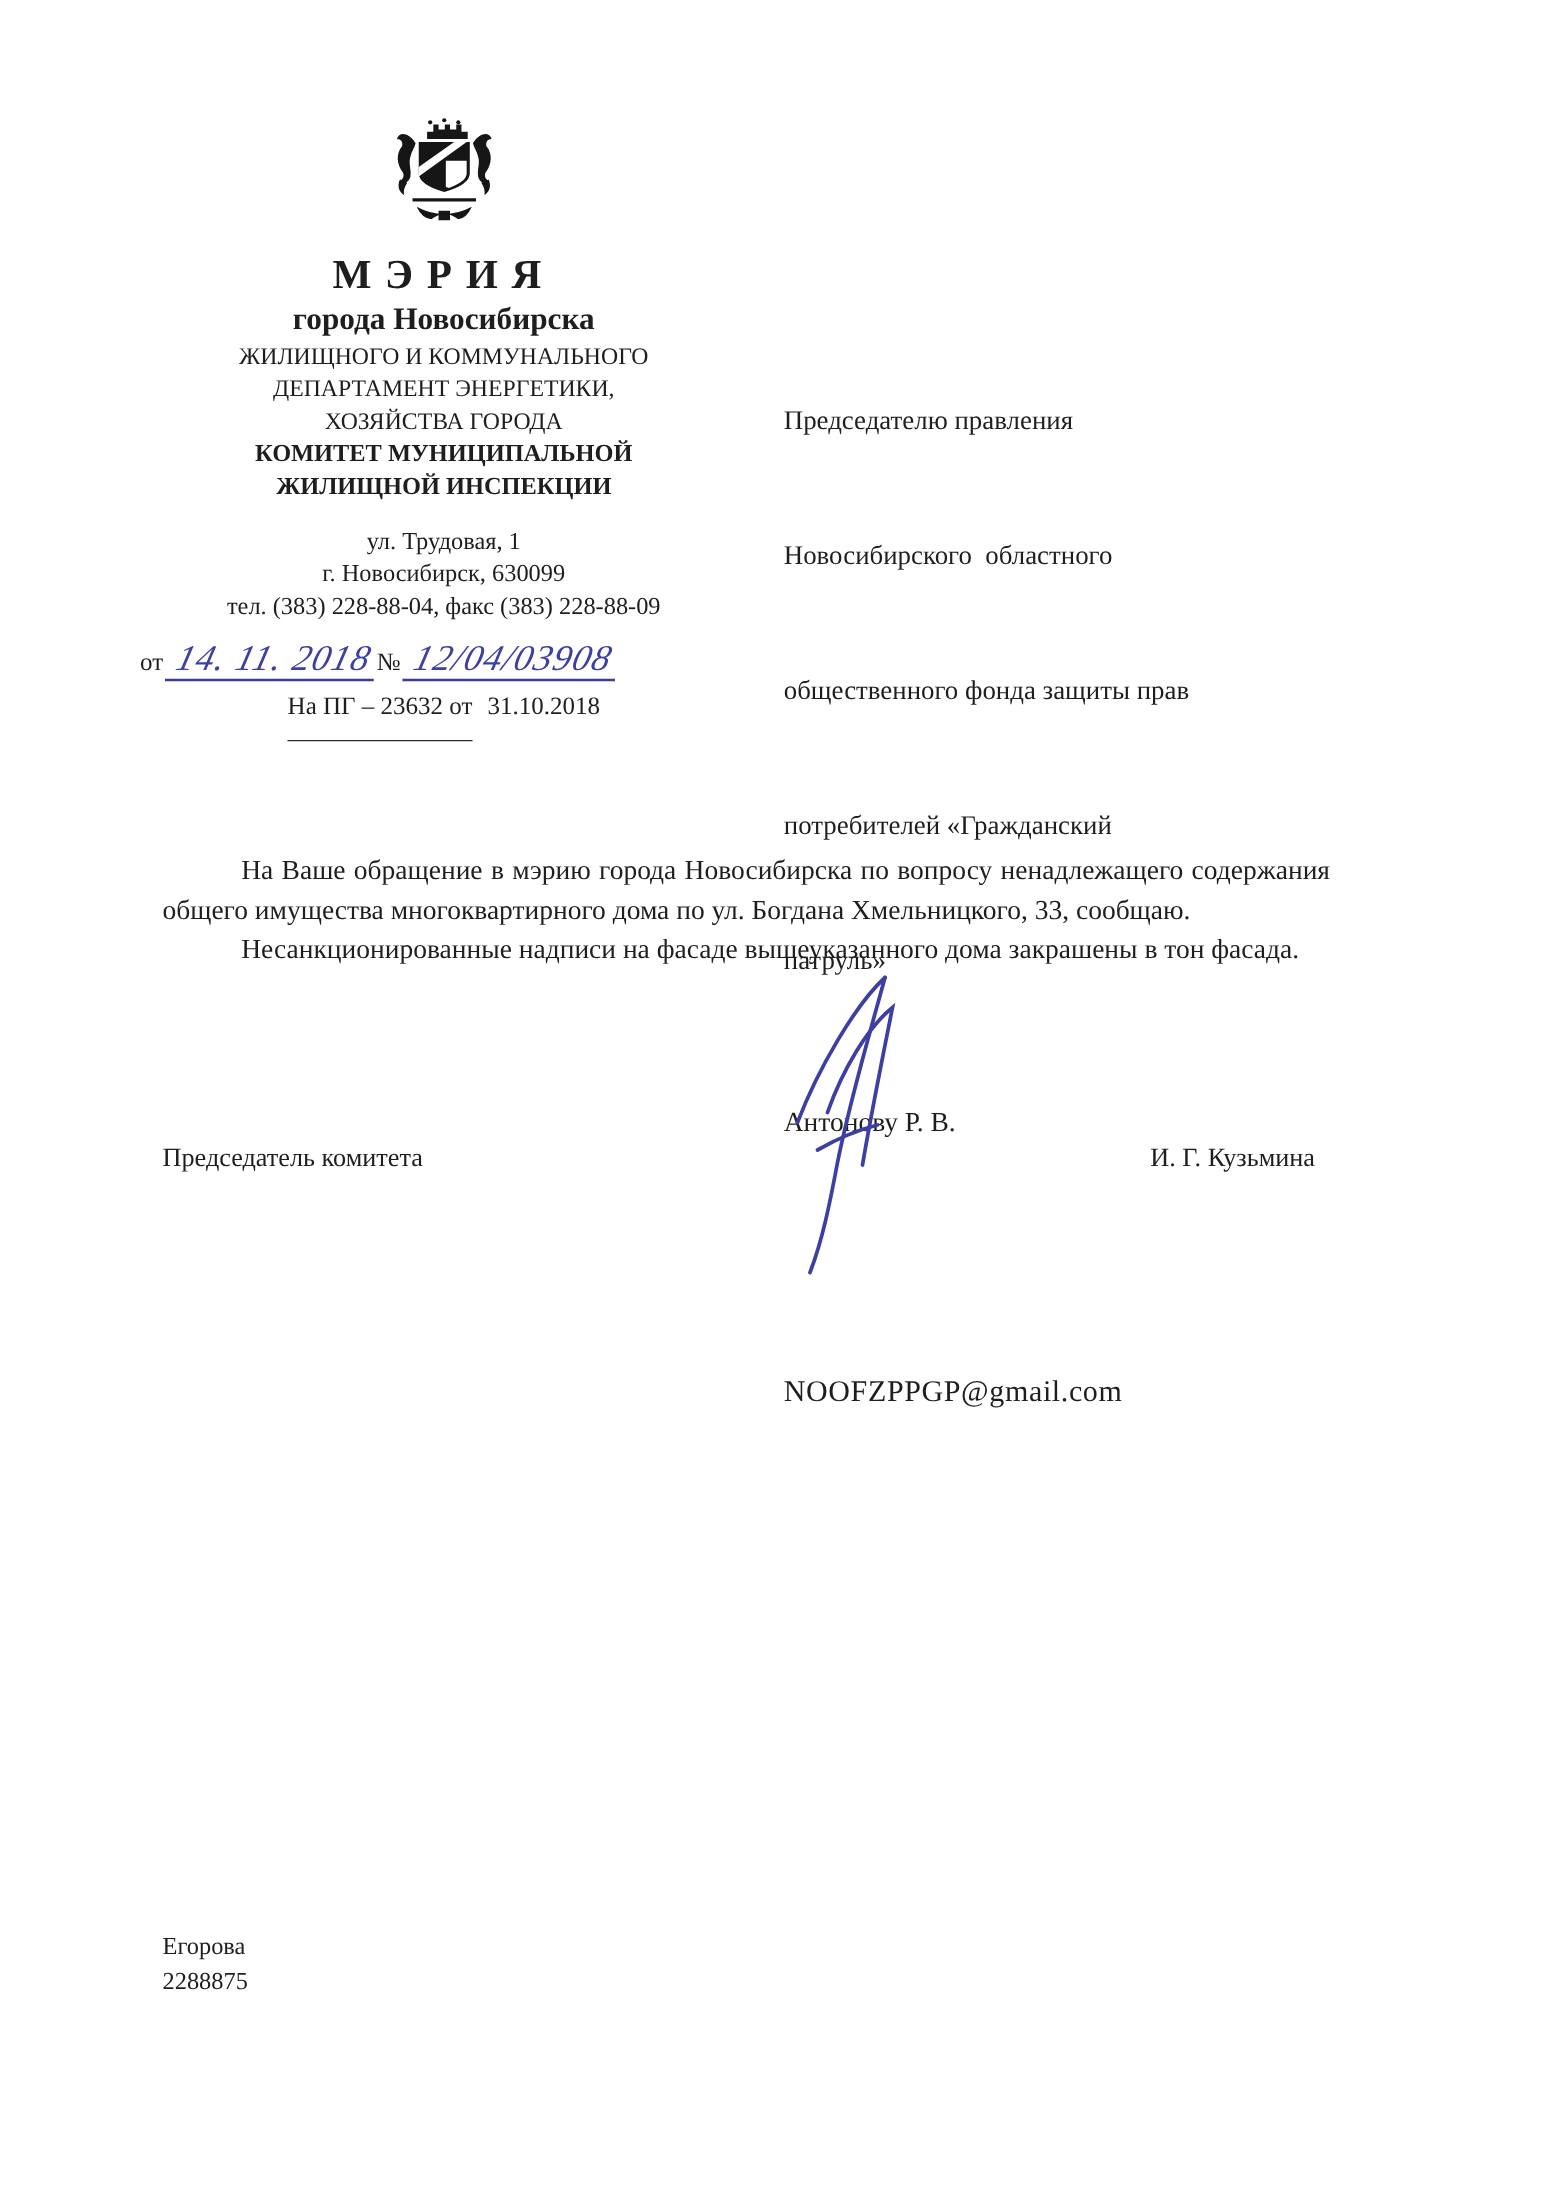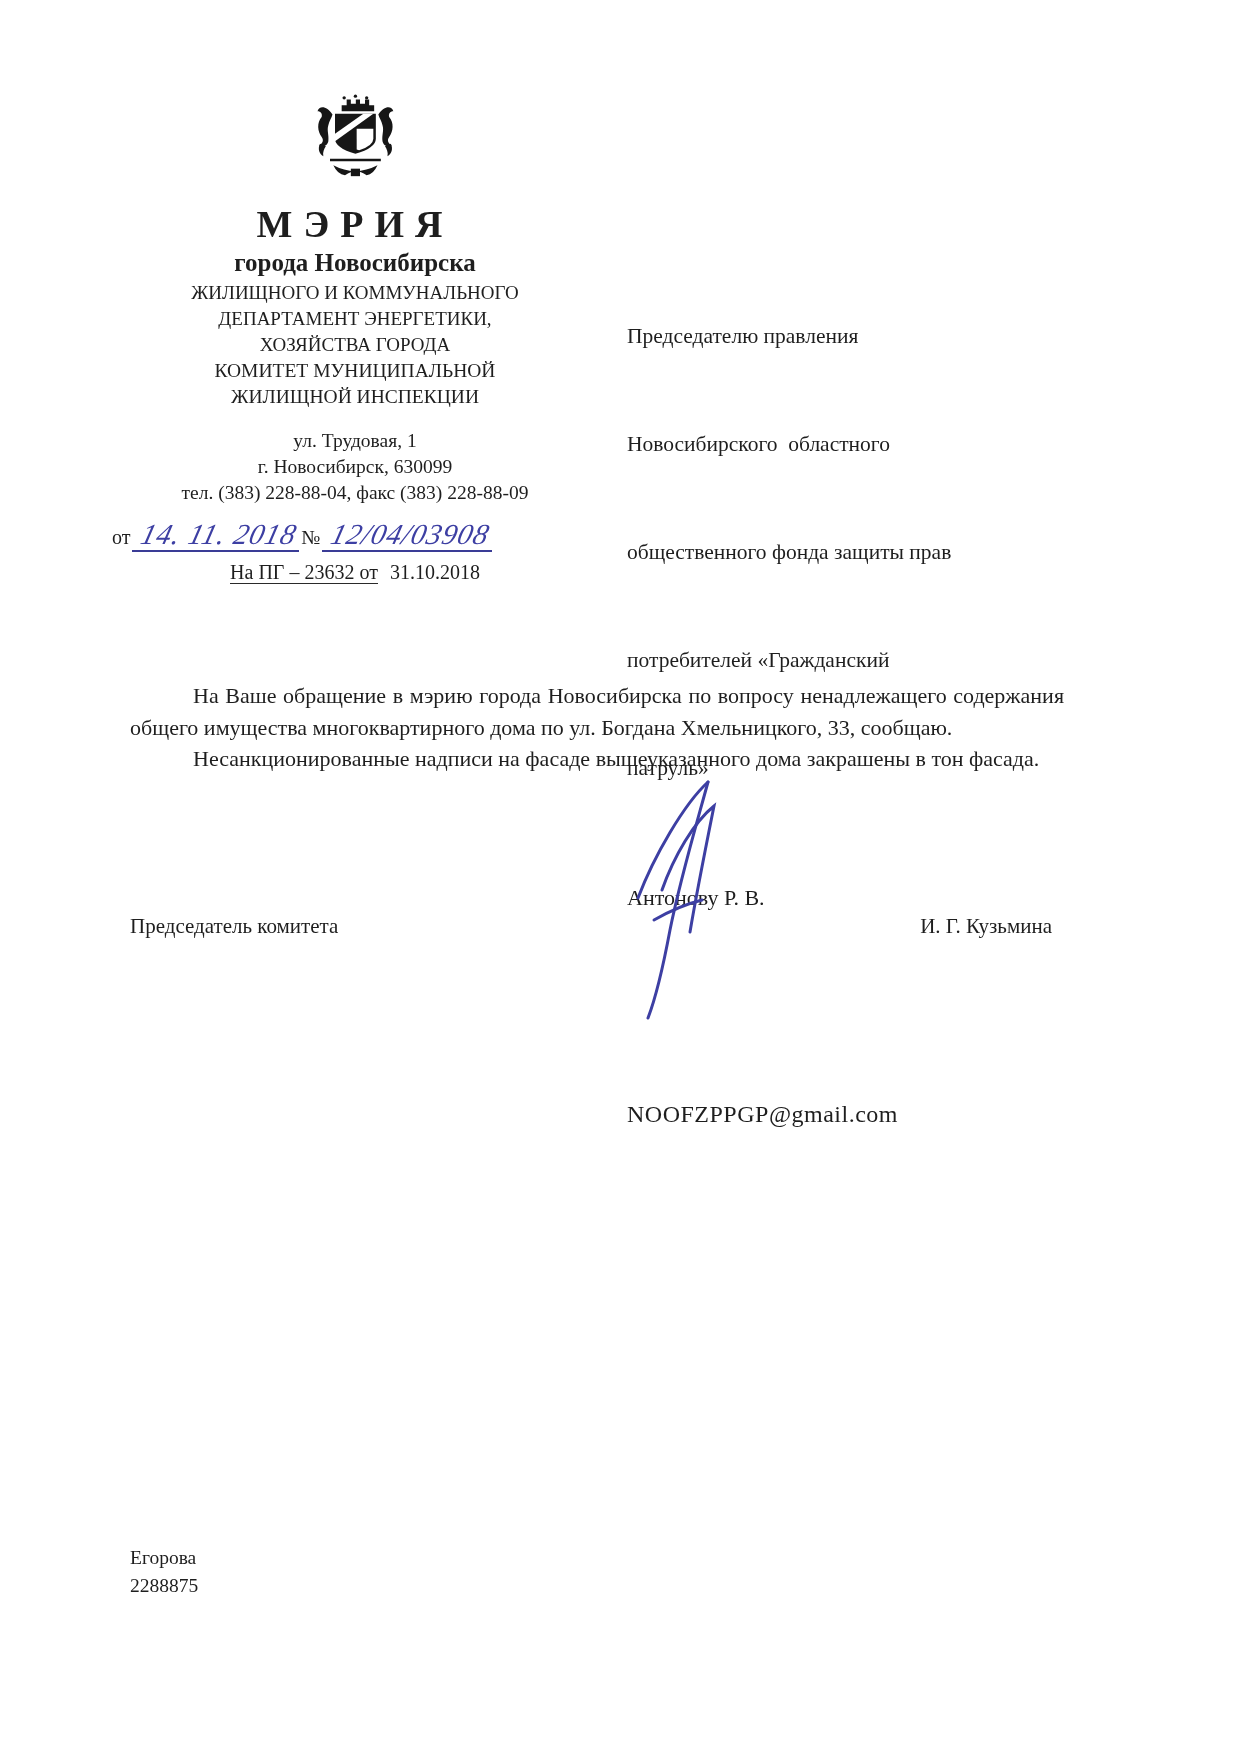--- a/index.html
+++ b/index.html
@@ -14,27 +14,27 @@
   }
 
   
   .header-left {
     position:absolute; left:112px; top:92px; width:486px;
     text-align:center;
   }
   .emblem-wrap { height:104px; }
   .emblem-wrap svg { height:100px; width:auto; }
   .org-title {
-    font-size:38px; font-weight:bold; letter-spacing:11px;
+    font-size:33px; font-weight:bold; letter-spacing:11px;
     margin-top:6px; white-space:nowrap;
   }
   .org-subtitle { font-size:25px; font-weight:bold; margin-top:3px; }
   .dept-line { font-size:19px; line-height:26px; }
   .dept-block { margin-top:3px; }
-  .committee-line { font-size:19.5px; line-height:26px; font-weight:normal; }
+  .committee-line { font-size:19.5px; line-height:26px; font-weight:bold; }
   .address-block { margin-top:18px; }
   .address-line { font-size:19.5px; line-height:26px; }
 
   .outgoing-line {
     margin-top:4px; font-size:20px; white-space:nowrap;
     height:42px; display:flex; align-items:flex-end; justify-content:flex-start;
   }
   .hw {
     font-style:italic;
     color:#3d3fa3;
@@ -46,21 +46,21 @@
     line-height:30px;
   }
   .hw-underline {
     display:inline-block;
     border-bottom:2px solid #3a3c96;
     padding:0 6px 1px 6px;
     margin:0 2px;
   }
   .printed-label { display:inline-block; padding-bottom:3px; }
   .ref-line { margin-top:9px; font-size:20px; }
-  .ref-underlined { border-bottom:1.6px solid #2a2a2a; padding-bottom:0; }
+  .ref-underlined { border-bottom:1.6px solid #2a2a2a; padding-bottom:16px; }
   .ref-date { margin-left:12px; }
 
   
   .recipient {
     position:absolute; left:627px; top:246px; width:450px;
     font-size:21.5px; line-height:36px;
     white-space:pre-wrap;
     text-align:left;
   }
   .recipient-name { margin-top:22px; font-size:22px; }

